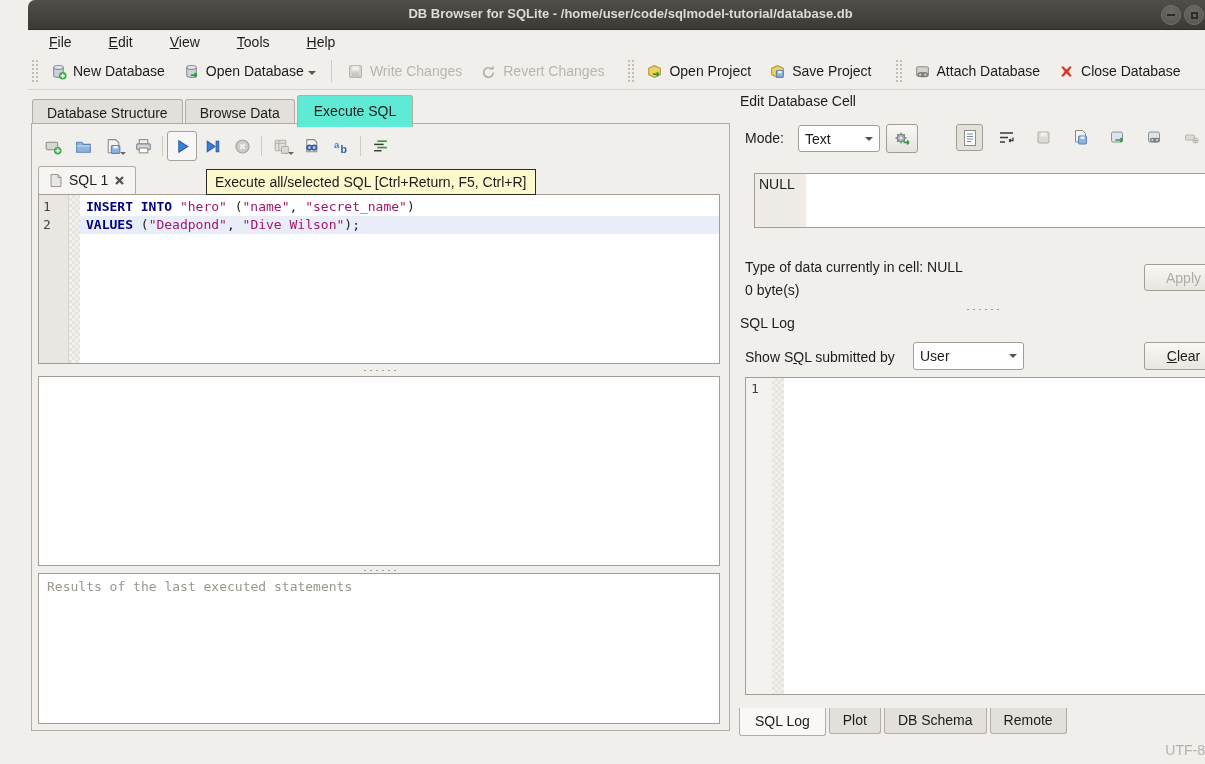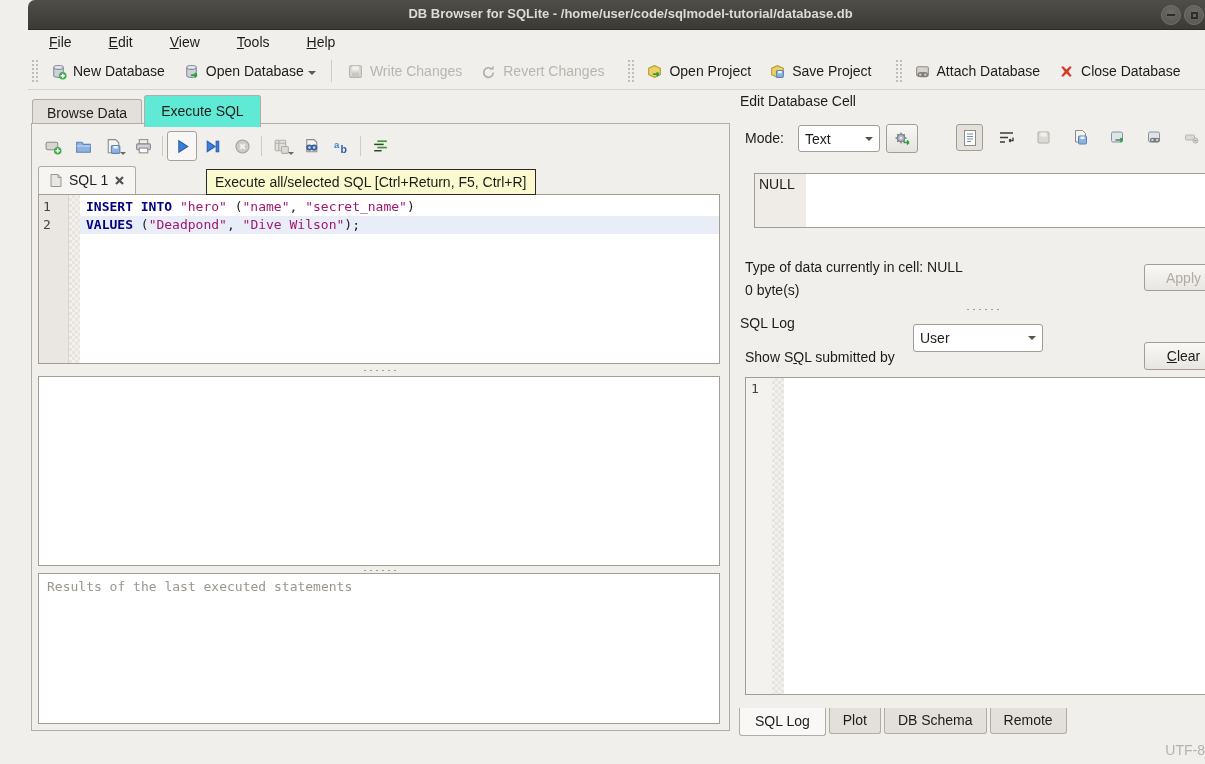--- a/index.html
+++ b/index.html
@@ -231,20 +231,21 @@
     </div>
     <div class="tb-btn">
       <svg class="icon16" viewBox="0 0 16 16">
         <path d="M3 3.8 4.8 3 8 6.2 11.2 3l1.8.8L9.8 8l3.2 4.2-1.8.8L8 9.8 4.8 13 3 12.2 6.2 8z" fill="#d63a2a"></path>
       </svg>
       <span>Close Database</span>
     </div>
   </div>
 
   <div class="main-tabs">
+    <div class="mtab">Database Structure</div>
     <div class="mtab">Browse Data</div>
     <div class="mtab active">Execute SQL</div>
   </div>
 
   <div class="left-frame">
 
     <div class="sql-toolbar">
       <div class="stb-btn">
         <svg class="icon20" viewBox="0 0 18 18">
           <rect x="2" y="5" width="11" height="7" rx="1.5" fill="#d9d6d1" stroke="#8f8b84"></rect>
@@ -478,21 +479,21 @@
       </svg>
     </div>
     <div class="dock-btn">
       <svg width="9" height="9" viewBox="0 0 9 9">
         <path d="M1 1l7 7M8 1l-7 7" stroke="#7a756d" stroke-width="1.6"></path>
       </svg>
     </div>
   </div>
 
   <div class="label14" style="position:absolute; left:717px; top:349px;"><span>Show S</span><u>Q</u><span>L submitted by</span></div>
-  <div class="combo" style="left:885px; top:324px; width:130px; height:28px;">
+  <div class="combo" style="left:885px; top:342px; width:111px; height:28px;">
     <span>User</span>
     <span class="arrow"></span>
   </div>
   <div class="pushbtn" style="left:1116px; top:342px; width:79px; height:28px;">
     <span><u>C</u><span>lear</span></span>
   </div>
 
   <div class="log-box">
     <div class="lg-num">1</div>
     <div class="lg-fold"></div>

